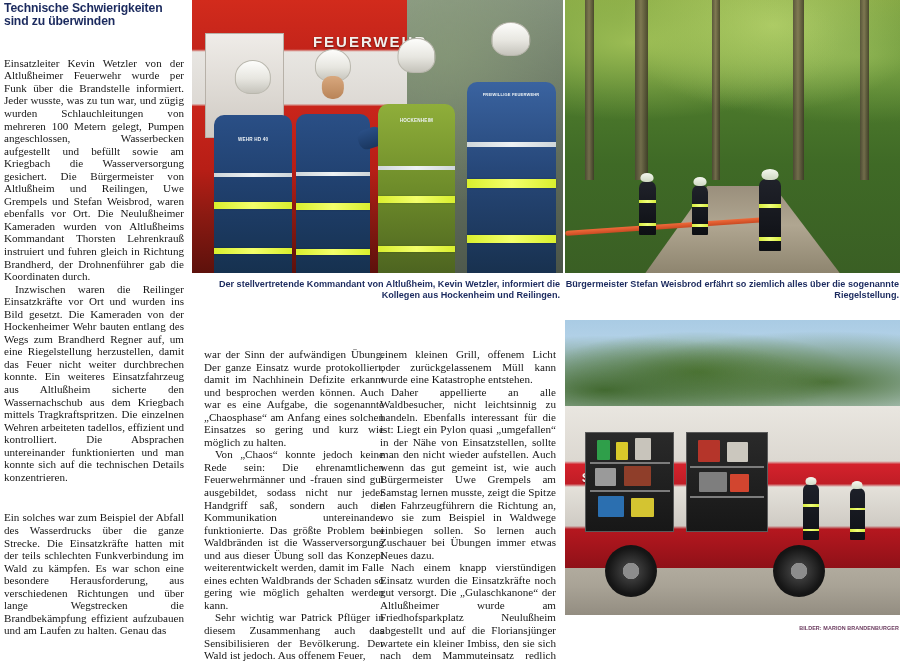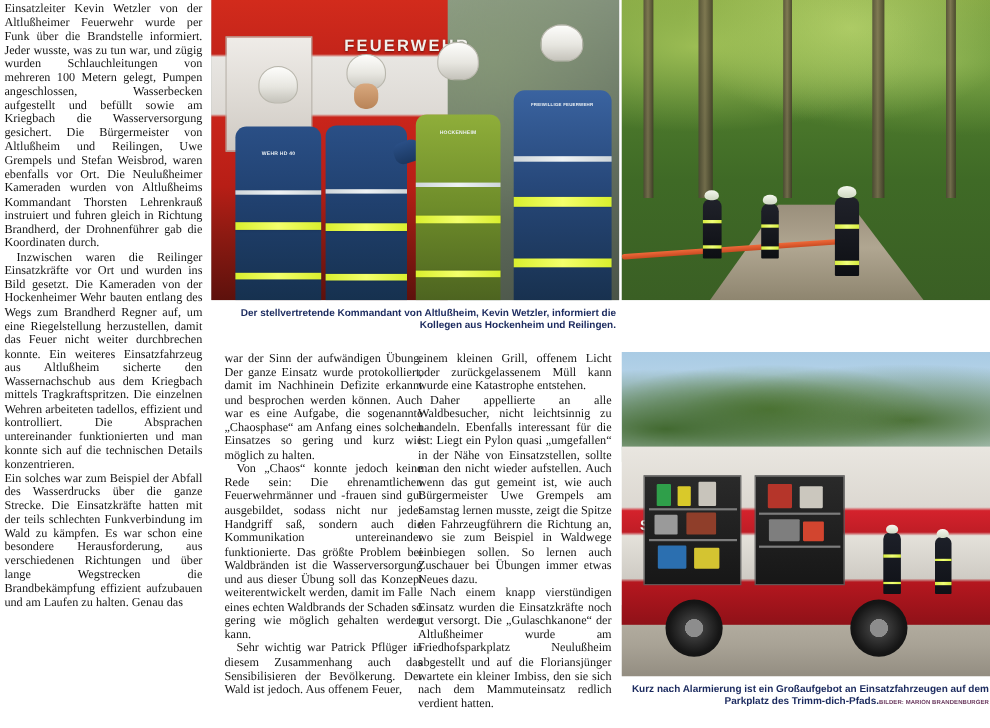--- a/index.html
+++ b/index.html
@@ -26,20 +26,21 @@
     box-sizing: border-box;
   }
   .body-text {
     font-family: "Liberation Serif", serif;
     font-size: 11.1px;
     line-height: 12.55px;
     text-align: justify;
     -webkit-hyphens: auto;
     hyphens: auto;
     color: #161616;
+    margin-top: 28px;
   }
   .body-text p {
     margin: 0;
   }
   .body-text p + p {
     text-indent: 11px;
   }
   .subhead {
     font-family: "Liberation Sans", sans-serif;
     font-weight: bold;
@@ -262,20 +263,22 @@
     width:11px; height:8px; border-radius:50% 50% 40% 40%;
     background:linear-gradient(180deg,#f6f8f0,#d2dac6);
   }
 </style>
 </head>
 <body>
 
 <div class="page">
 
   <div class="col" style="left:4px; top:2px; width:180px;">
+    <h2 class="subhead" style="white-space:pre-line;">Technische Schwierigkeiten
+sind zu überwinden</h2>
     <div class="body-text">
       <p>Einsatzleiter Kevin Wetzler von der Altlußheimer Feuerwehr wurde per Funk über die Brandstelle informiert. Jeder wusste, was zu tun war, und zügig wurden Schlauchleitungen von mehreren 100 Metern gelegt, Pumpen angeschlossen, Wasserbecken aufgestellt und befüllt sowie am Kriegbach die Wasserversorgung gesichert. Die Bürgermeister von Altlußheim und Reilingen, Uwe Grempels und Stefan Weisbrod, waren ebenfalls vor Ort. Die Neulußheimer Kameraden wurden von Altlußheims Kommandant Thorsten Lehrenkrauß instruiert und fuhren gleich in Richtung Brandherd, der Drohnenführer gab die Koordinaten durch.</p>
       <p>Inzwischen waren die Reilinger Einsatzkräfte vor Ort und wurden ins Bild gesetzt. Die Kameraden von der Hockenheimer Wehr bauten entlang des Wegs zum Brandherd Regner auf, um eine Riegelstellung herzustellen, damit das Feuer nicht weiter durchbrechen konnte. Ein weiteres Einsatzfahrzeug aus Altlußheim sicherte den Wassernachschub aus dem Kriegbach mittels Tragkraftspritzen. Die einzelnen Wehren arbeiteten tadellos, effizient und kontrolliert. Die Absprachen untereinander funktionierten und man konnte sich auf die technischen Details konzentrieren.</p>
     </div>
     <div class="body-text">
       <p>Ein solches war zum Beispiel der Abfall des Wasserdrucks über die ganze Strecke. Die Einsatzkräfte hatten mit der teils schlechten Funkverbindung im Wald zu kämpfen. Es war schon eine besondere Herausforderung, aus verschiedenen Richtungen und über lange Wegstrecken die Brandbekämpfung effizient aufzubauen und am Laufen zu halten. Genau das</p>
     </div>
   </div>
 
   <div class="photo" id="photo-firefighters-briefing">
@@ -351,20 +354,21 @@
         <div class="hi" style="bottom:16%;"></div>
       </div>
       <div class="p2-fig" style="left:58%; width:22px; height:72px; bottom:8%;">
         <div class="hel" style="width:17px; height:11px; top:-10px;"></div>
         <div class="hi" style="top:34%; height:4px;"></div>
         <div class="hi" style="bottom:14%; height:4px;"></div>
       </div>
     </div>
   </div>
 
+  <div class="caption" style="left:565px; top:279px; width:334px;">Bürgermeister Stefan Weisbrod erfährt so ziemlich alles über die sogenannte Riegelstellung.</div>
 
   <div class="col body-text" style="left:204px; top:320px; width:180px;">
     <p>war der Sinn der aufwändigen Übung. Der ganze Einsatz wurde protokolliert, damit im Nachhinein Defizite erkannt und besprochen werden können. Auch war es eine Aufgabe, die sogenannte „Chaosphase“ am Anfang eines solchen Einsatzes so gering und kurz wie möglich zu halten.</p>
     <p>Von „Chaos“ konnte jedoch keine Rede sein: Die ehrenamtlichen Feuerwehrmänner und -frauen sind gut ausgebildet, sodass nicht nur jeder Handgriff saß, sondern auch die Kommunikation untereinander funktionierte. Das größte Problem bei Waldbränden ist die Wasserversorgung und aus dieser Übung soll das Konzept weiterentwickelt werden, damit im Falle eines echten Waldbrands der Schaden so gering wie möglich gehalten werden kann.</p>
     <p>Sehr wichtig war Patrick Pflüger in diesem Zusammenhang auch das Sensibilisieren der Bevölkerung. Der Wald ist jedoch. Aus offenem Feuer,</p>
   </div>
 
   <div class="col body-text" style="left:380px; top:320px; width:176px;">
     <p>einem kleinen Grill, offenem Licht oder zurückgelassenem Müll kann wurde eine Katastrophe entstehen.</p>
     <p>Daher appellierte an alle Waldbesucher, nicht leichtsinnig zu handeln. Ebenfalls interessant für die ist: Liegt ein Pylon quasi „umgefallen“ in der Nähe von Einsatzstellen, sollte man den nicht wieder aufstellen. Auch wenn das gut gemeint ist, wie auch Bürgermeister Uwe Grempels am Samstag lernen musste, zeigt die Spitze den Fahrzeugführern die Richtung an, wo sie zum Beispiel in Waldwege einbiegen sollen. So lernen auch Zuschauer bei Übungen immer etwas Neues dazu.</p>
@@ -411,17 +415,16 @@
           <div class="hi" style="bottom:16%;"></div>
         </div>
       </div>
 
       <div class="p3-wheel" style="left:12%; width:52px; height:52px;"></div>
       <div class="p3-wheel" style="left:62%; width:52px; height:52px;"></div>
     </div>
   </div>
 
   <div class="caption" style="left:565px; top:621px; width:334px;">
-    <span>Kurz nach Alarmierung ist ein Großaufgebot an Einsatzfahrzeugen auf dem Parkplatz des Trimm-dich-Pfads.</span>
     <span class="credit">BILDER: MARION BRANDENBURGER</span>
   </div>
 
 </div>
 
 </body></html>

